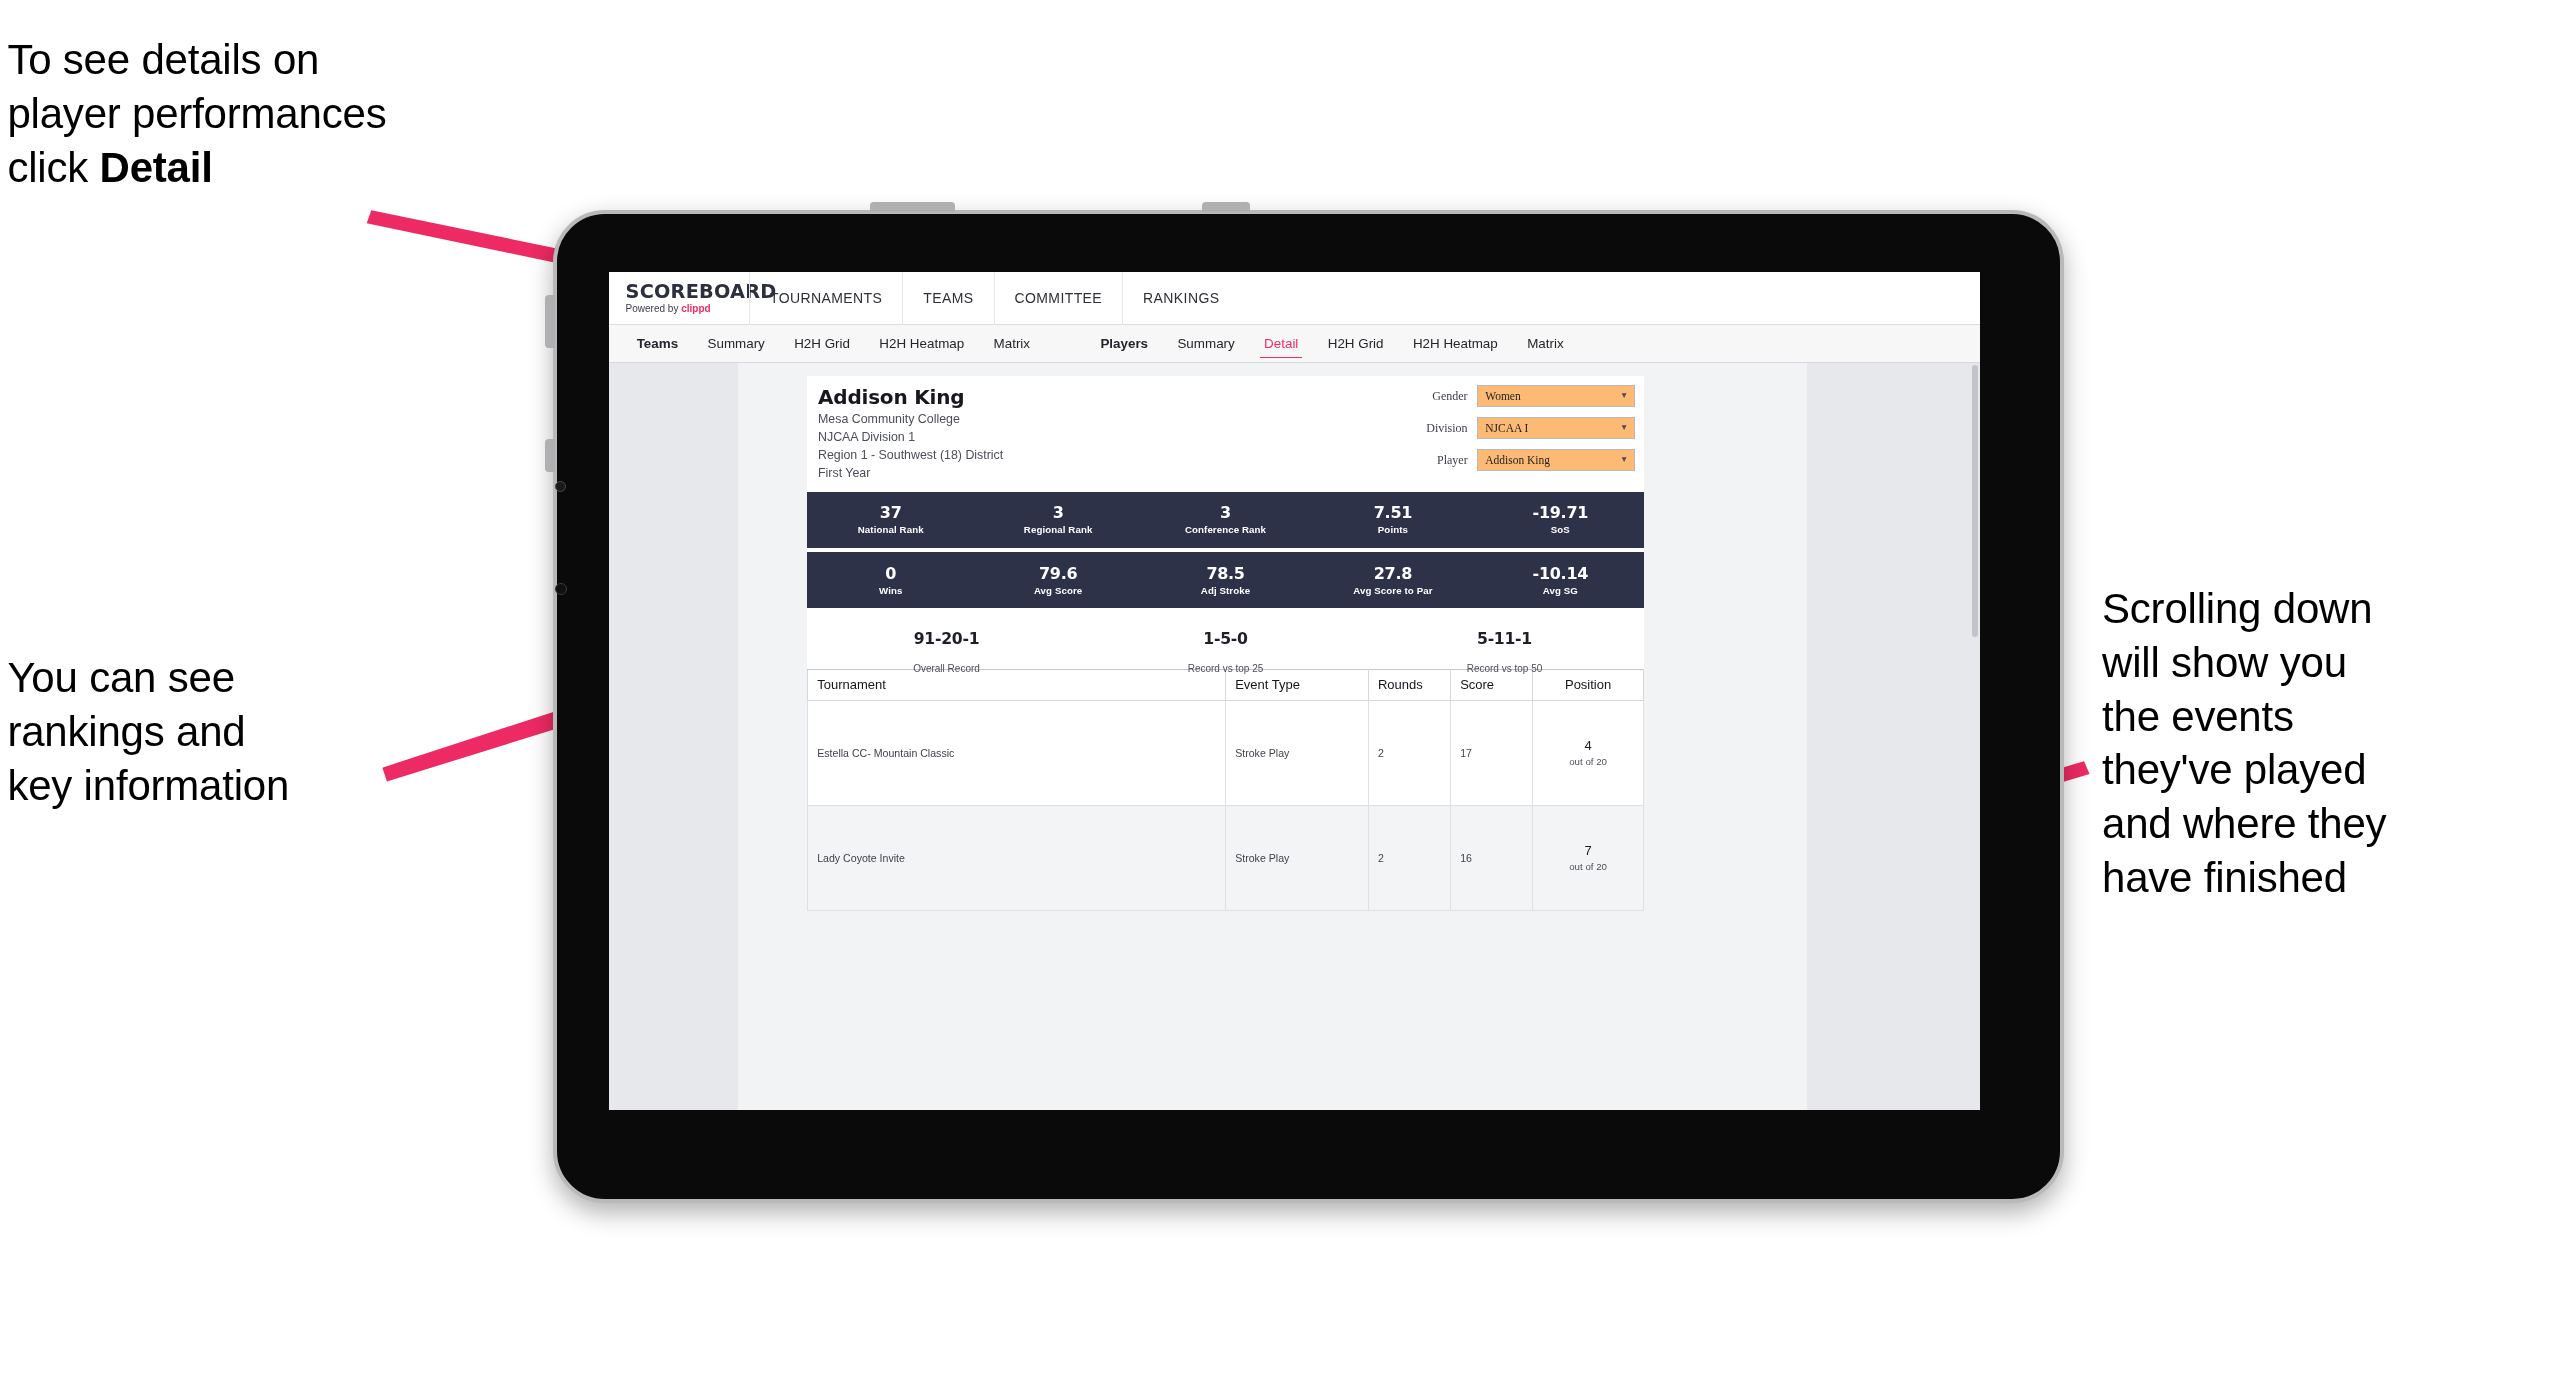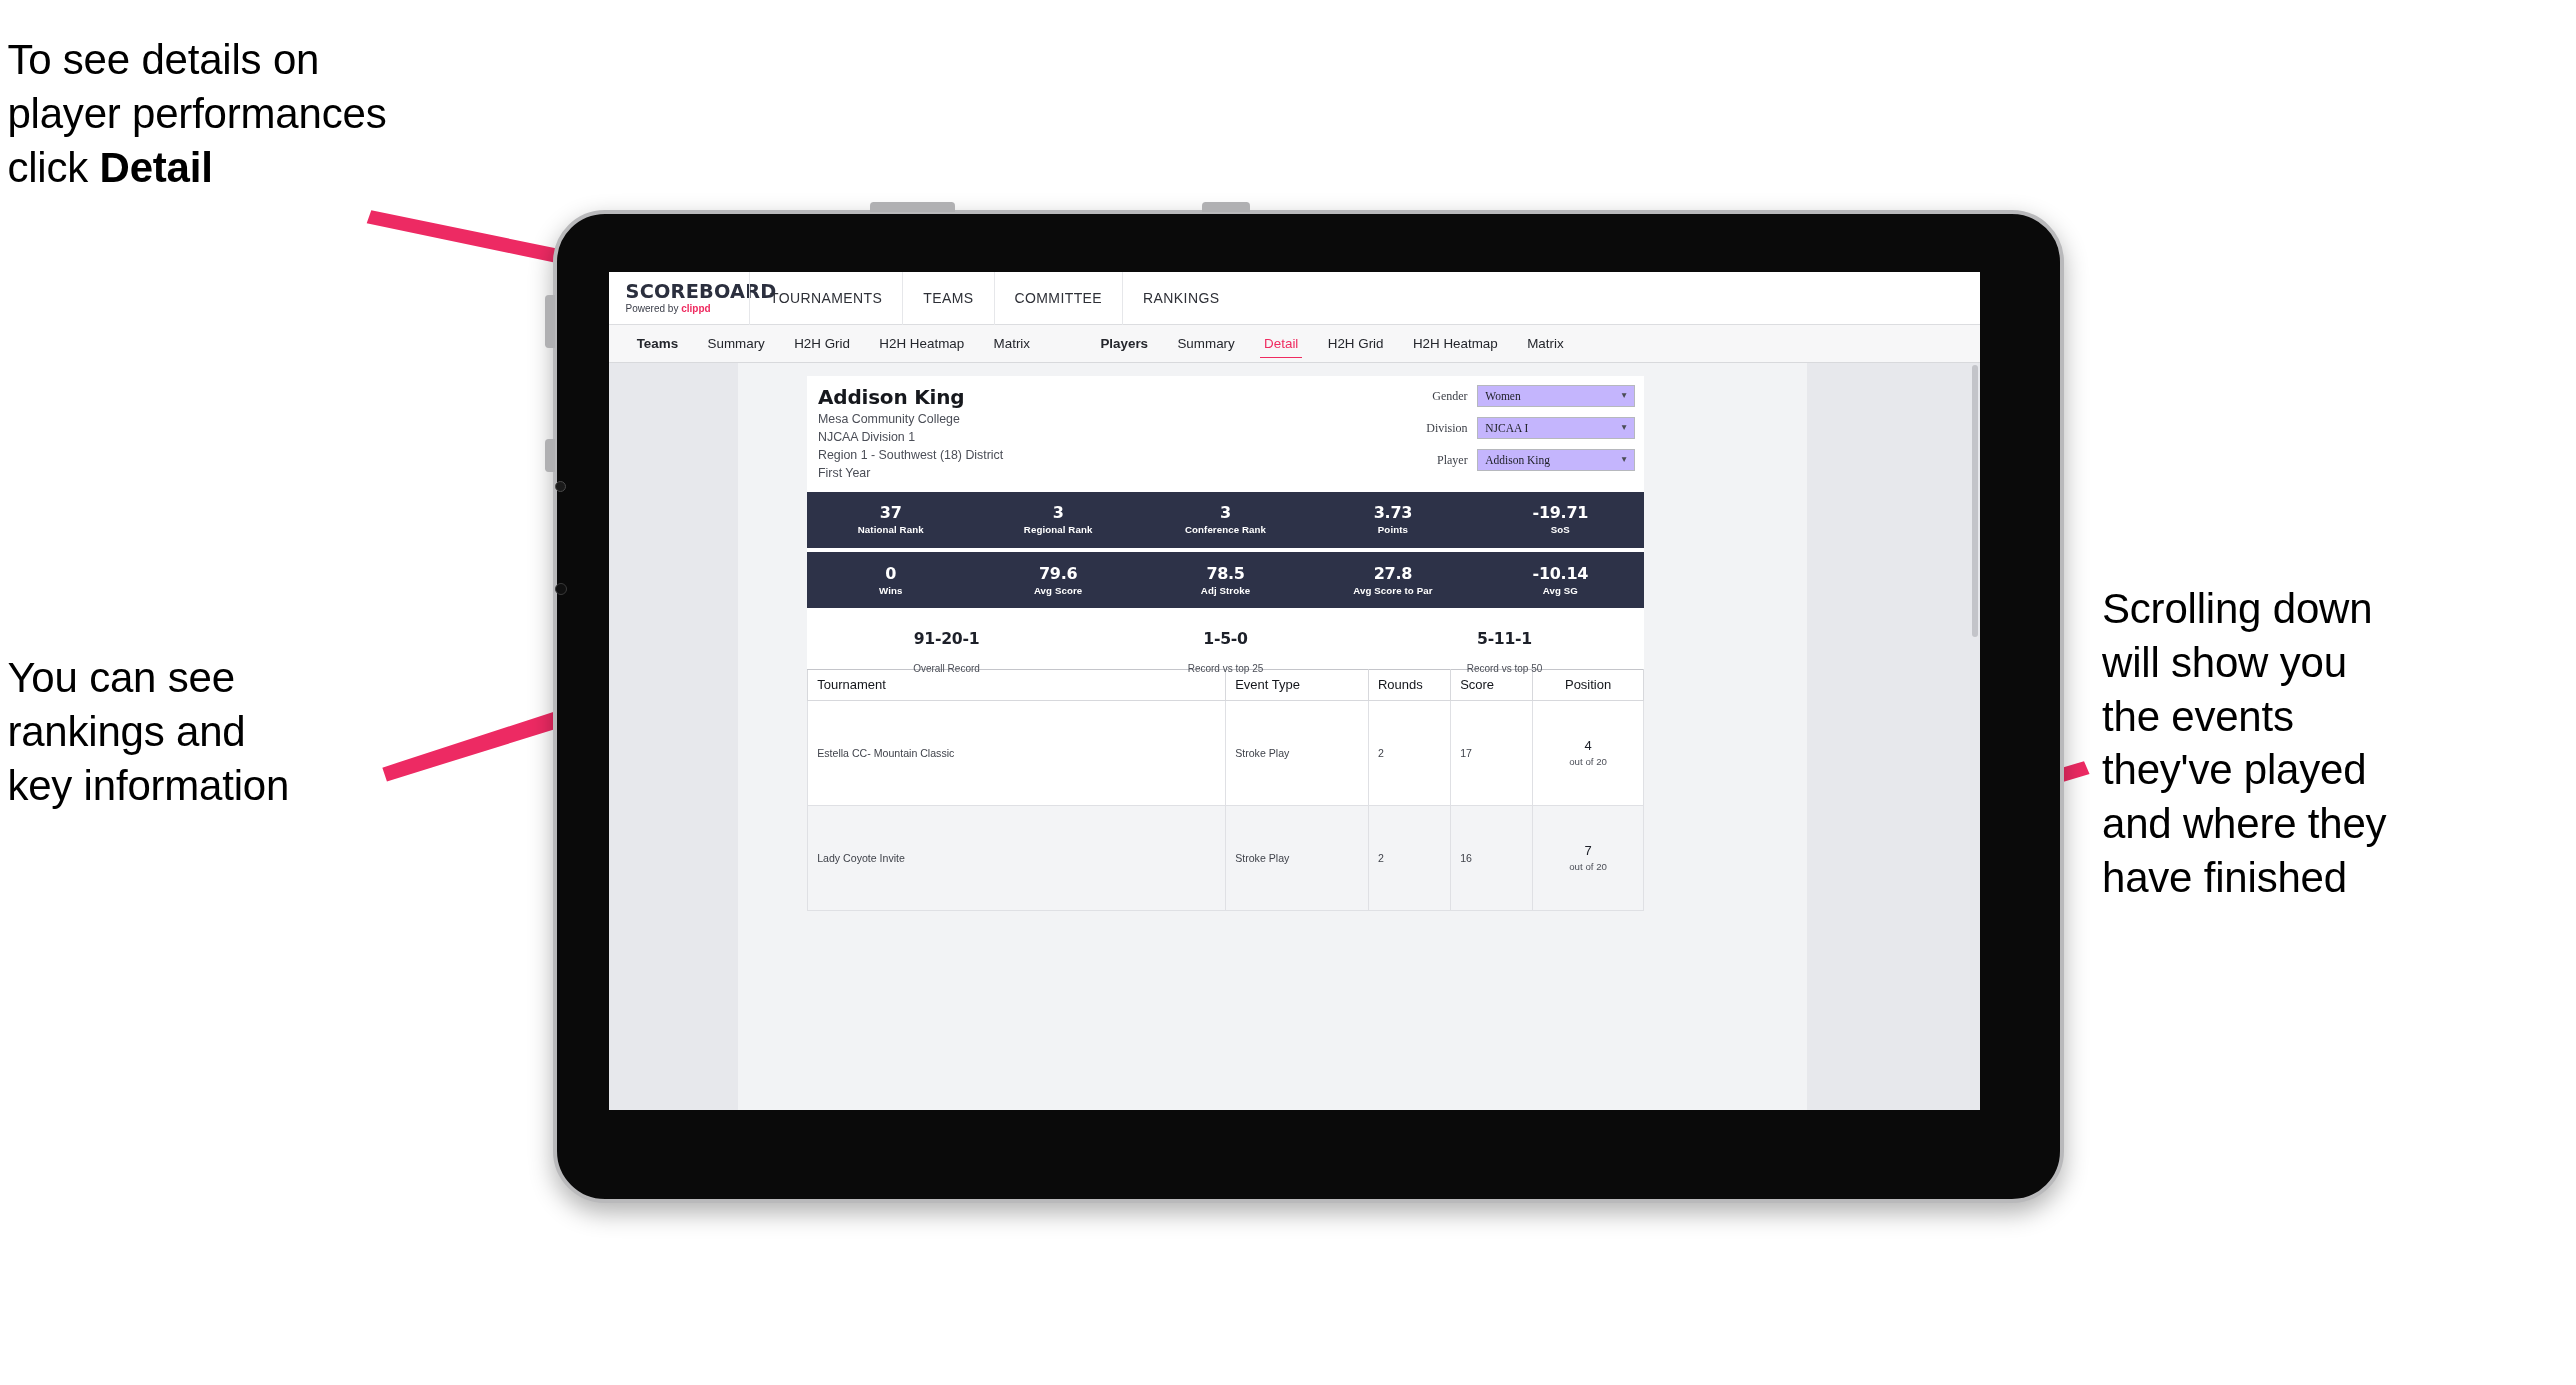--- a/index.html
+++ b/index.html
@@ -127,21 +127,21 @@
   #player-name { font-size: 20px; font-weight: 700; color: #16181d;
                  font-family: "DejaVu Sans", sans-serif; letter-spacing: -0.2px; }
   .player-meta { font-size: 12.4px; color: #4b4e57; margin-top: 3.2px; line-height: 1.18; }
 
   
   #filters { position: absolute; right: 9.2px; top: 9.2px; width: 269px; font-family: Liberation Serif, serif; }
   .filter-row { display: flex; align-items: center; justify-content: flex-end; margin-bottom: 10px; }
   .filter-label { font-size: 12px; color: #3c3f47; margin-right: 9.2px; }
   .filter-box {
     width: 158px; height: 22px;
-    background: #c4b5fd; border: 0.9px solid #b6b8bd;
+    background: #fdba74; border: 0.9px solid #b6b8bd;
     display: flex; align-items: center; justify-content: space-between;
     padding: 0 5.5px 0 7.4px; cursor: pointer;
   }
   .filter-val { font-size: 11.5px; color: #1d1f25; }
   .caret { font-size: 8.3px; color: #4a4c54; line-height: 1; }
 
   
   .statbar {
     display: flex; background: #2d3248; color: #fff;
     height: 56px; align-items: center; margin-top: 3.7px;
@@ -296,21 +296,21 @@
               </div>
               <div class="stat">
                 <div class="stat-val">3</div>
                 <div class="stat-lbl">Regional Rank</div>
               </div>
               <div class="stat">
                 <div class="stat-val">3</div>
                 <div class="stat-lbl">Conference Rank</div>
               </div>
               <div class="stat">
-                <div class="stat-val">3.73</div>
+                <div class="stat-val">7.51</div>
                 <div class="stat-lbl">Points</div>
               </div>
               <div class="stat">
                 <div class="stat-val">-19.71</div>
                 <div class="stat-lbl">SoS</div>
               </div>
             </div>
 
             <div class="statbar second">
               <div class="stat">

